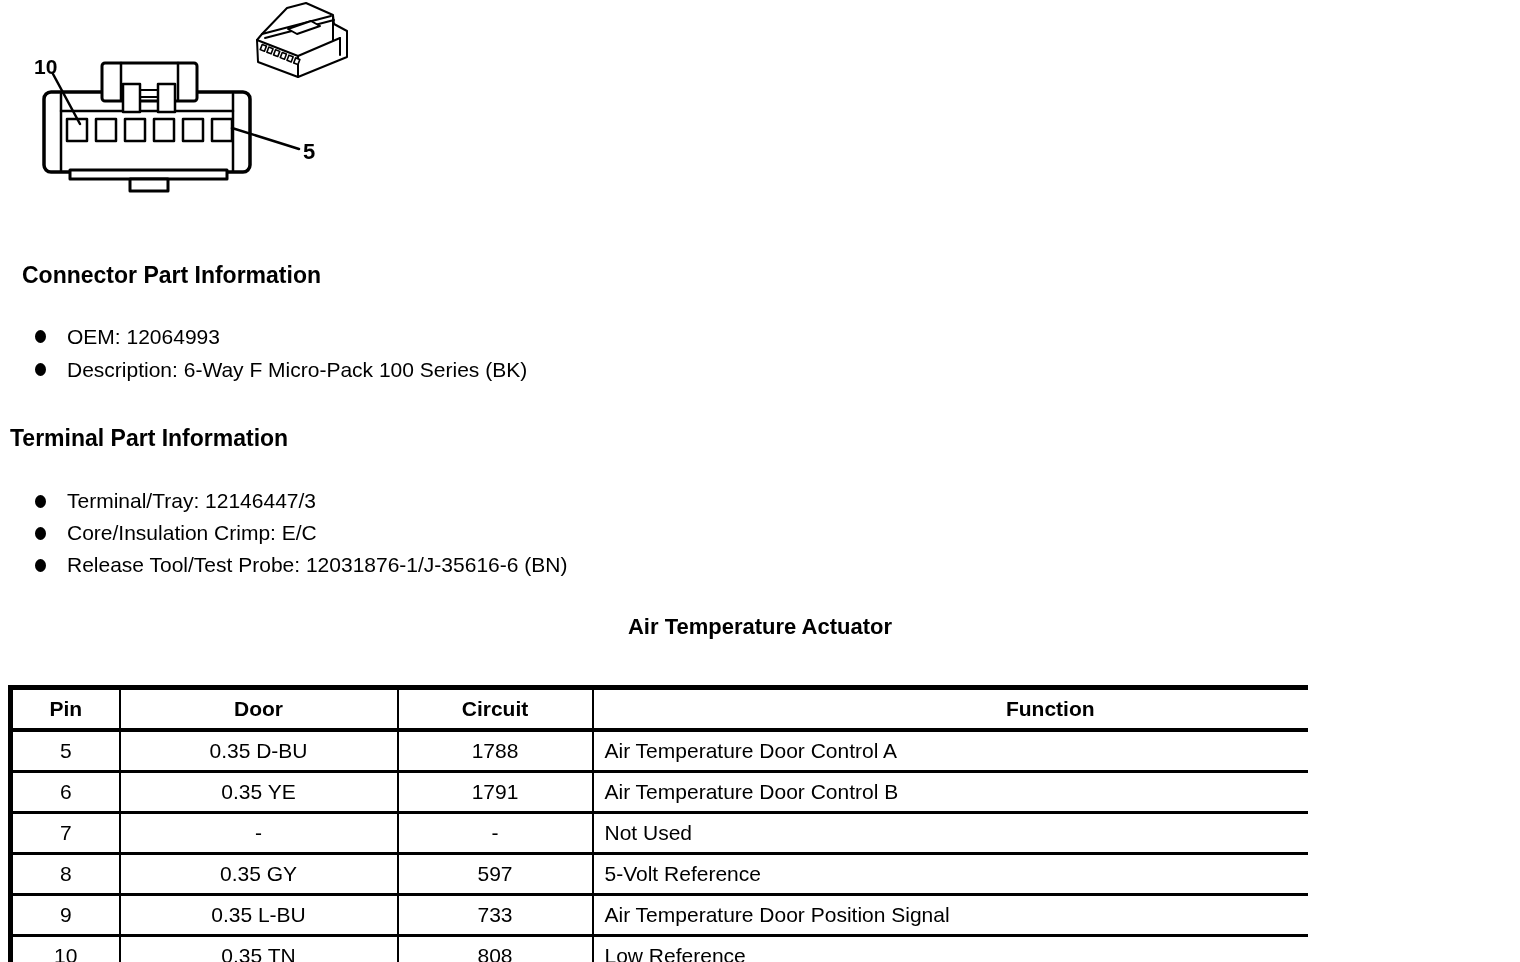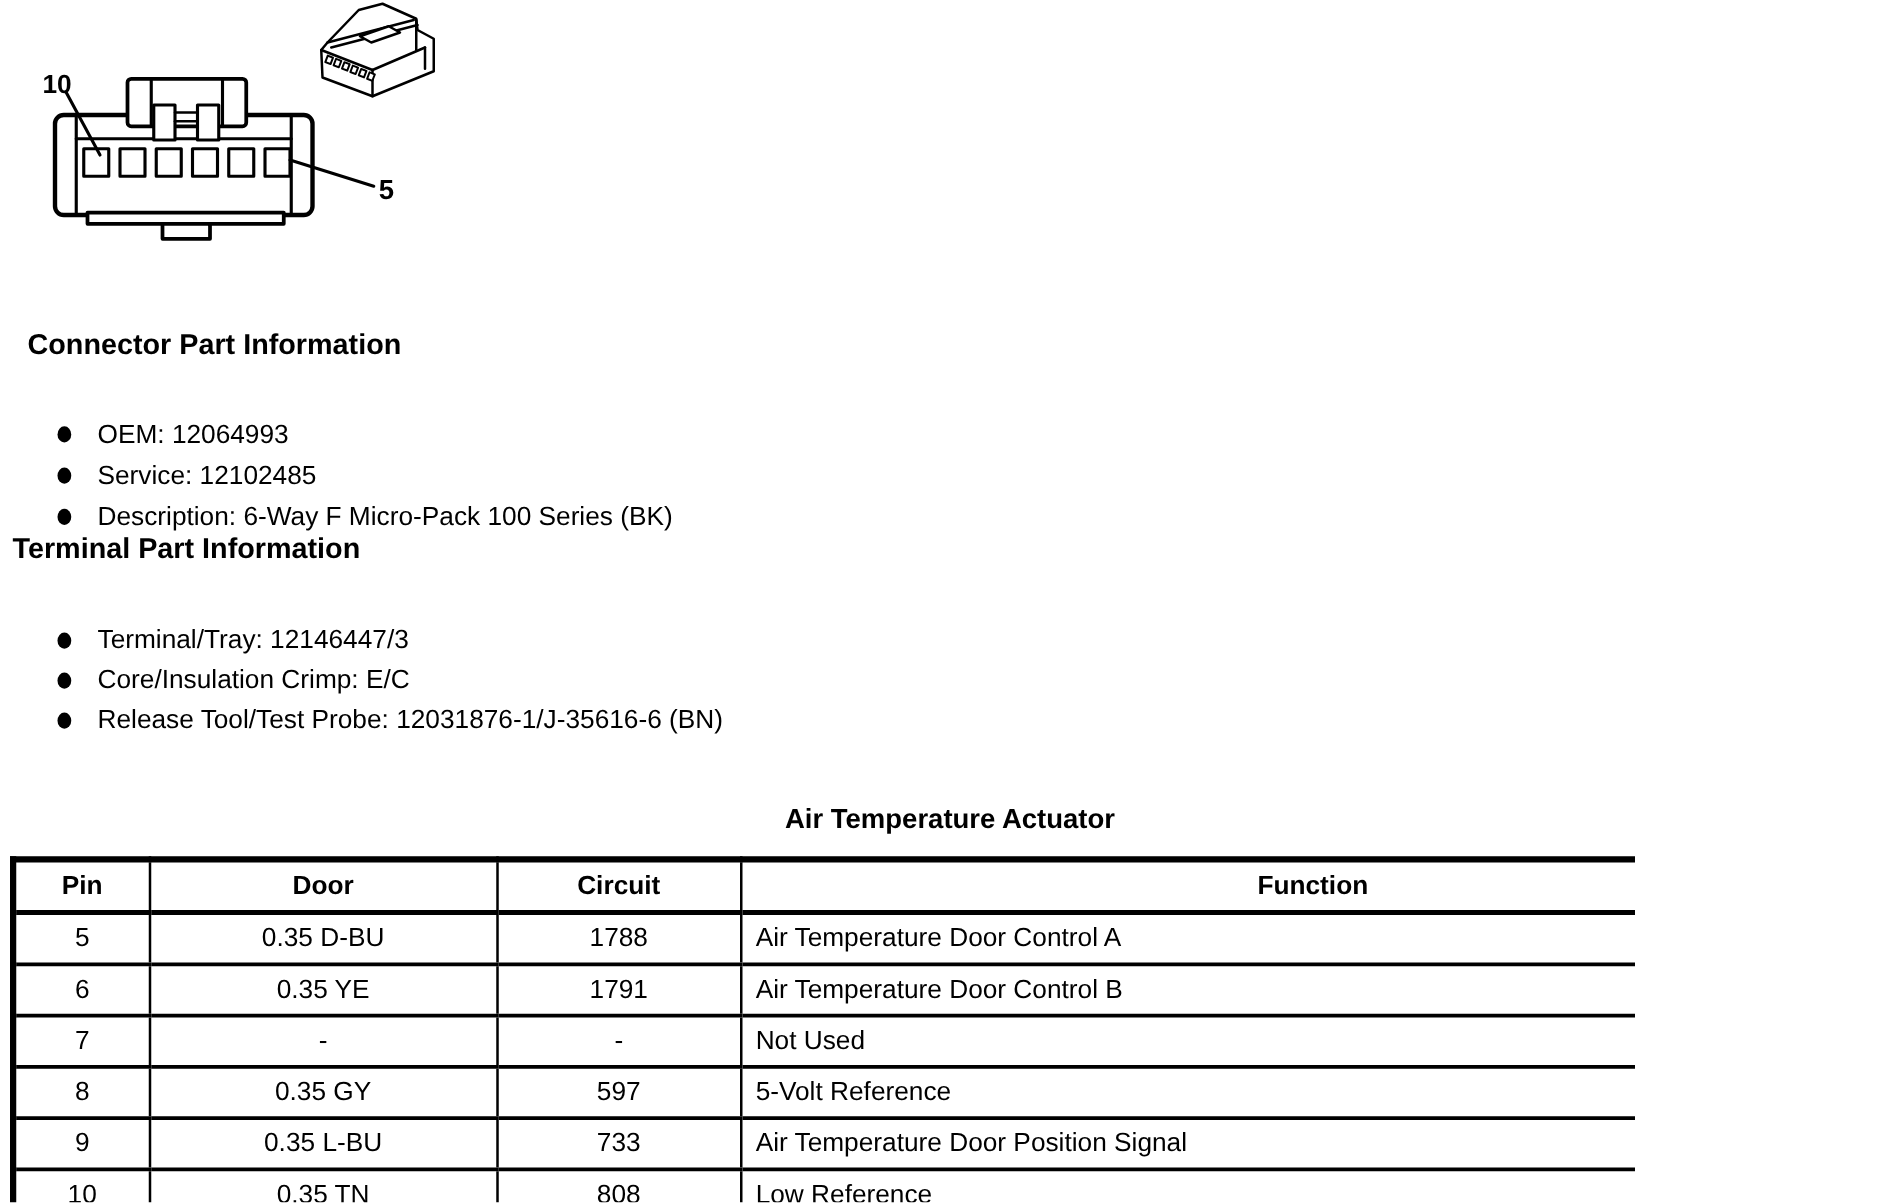--- a/index.html
+++ b/index.html
@@ -34,21 +34,21 @@
     line-height: 26px;
     white-space: nowrap;
   }
   #heading-connector { top: 262px; margin-left: 12px; }
   #heading-terminal  { top: 425px; }
 
   
   .bullet-list {
     position: absolute;
     left: 30px;
-    margin: 16px;
+    margin: 5px;
     padding: 0;
     list-style: none;
   }
   #list-connector { top: 315px; }
   #list-terminal  { top: 480px; }
   .bullet-list li {
     height: 33px;
     display: flex;
     align-items: center;
     font-size: 21px;
@@ -67,21 +67,20 @@
   
   .table-title {
     position: absolute;
     left: 8px;
     top: 614px;
     width: 1504px;
     text-align: center;
     font-size: 22px;
     font-weight: bold;
     line-height: 26px;
-    margin-top: 28px;
   }
 
   
   .pinout-table {
     position: absolute;
     left: 8px;
     top: 685px;
     width: 1504px;
     border-collapse: collapse;
     table-layout: fixed;
@@ -178,24 +177,20 @@
 
   <h1 id="heading-connector" class="section-heading">Connector Part Information</h1>
 
   <ul id="list-connector" class="bullet-list">
     <li>
       <span class="bullet-dot"></span>
       <span>OEM: 12064993</span>
     </li>
     <li>
       <span class="bullet-dot"></span>
-      <span>Service: 12102485</span>
-    </li>
-    <li>
-      <span class="bullet-dot"></span>
       <span>Description: 6-Way F Micro-Pack 100 Series (BK)</span>
     </li>
   </ul>
 
   <h1 id="heading-terminal" class="section-heading">Terminal Part Information</h1>
 
   <ul id="list-terminal" class="bullet-list">
     <li>
       <span class="bullet-dot"></span>
       <span>Terminal/Tray: 12146447/3</span>

